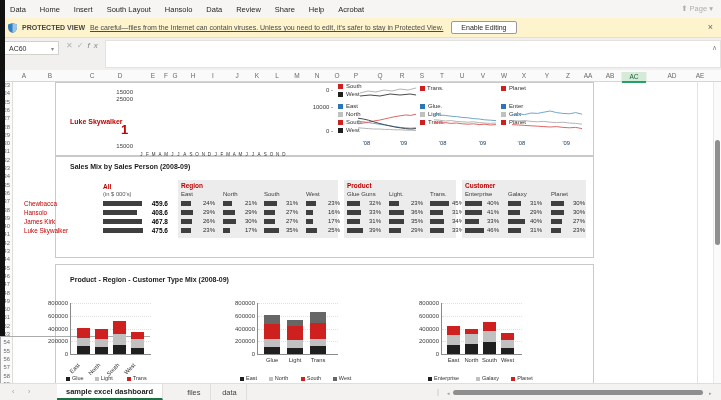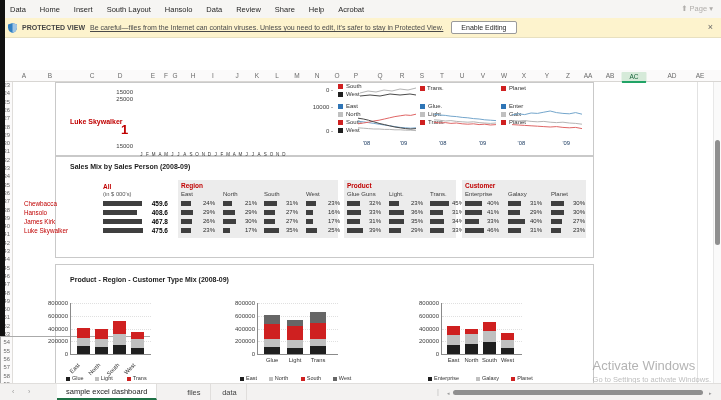--- a/index.html
+++ b/index.html
@@ -53,21 +53,21 @@
   .xlab { position:absolute; font-size:5.8px; color:#333; white-space:nowrap; }
   .watermark { position:absolute; right:10px; top:358px; text-align:left; color:#9a9a9a; opacity:.75; }
   .watermark .w1 { font-size:13px; }
   .watermark .w2 { font-size:7.5px; margin-top:2px; color:#a8a8a8; }
   
   .tabbar { position:absolute; left:0; top:383px; width:721px; height:17px; background:#f3f2f1;
             border-top:1px solid #e0dedc; font-size:7.5px; color:#444; }
   .navarr { position:absolute; top:4px; color:#9a9a9a; font-size:7px; }
   .stab { position:absolute; top:0; height:16px; display:flex; align-items:center; justify-content:center;
           padding:0 9px; background:#f3f2f1; color:#444; border-right:1px solid #e0dedc; }
-  .stab.active { background:#fff; border-bottom:2px solid #1e7145; color:#222; font-weight:normal; }
+  .stab.active { background:#fff; border-bottom:2px solid #1e7145; color:#222; font-weight:bold; }
   .addsheet { position:absolute; top:3px; color:#666; font-size:9px; }
   .hscroll { position:absolute; top:390px; height:5px; background:#8f8f8f; border-radius:3px; }
   .vscroll { position:absolute; right:0; top:82px; width:8px; height:303px; background:#fafafa; border-left:1px solid #e8e8e8; }
   .vthumb { position:absolute; right:1px; top:58px; width:5px; height:105px; background:#8f8f8f; border-radius:3px; }
   .paneline { position:absolute; left:697px; top:82px; width:1px; height:303px; background:#e2e2e2; }
   svg { position:absolute; overflow:visible; }
 </style>
 </head>
 <body>
 
@@ -91,20 +91,29 @@
     <svg class="shield" viewBox="0 0 10 11" style="position:static">
       <path d="M5 0 L10 1.5 V5 C10 8.5 7.5 10.3 5 11 C2.5 10.3 0 8.5 0 5 V1.5 Z" fill="#2f7fc3"></path>
       <path d="M5 0 L10 1.5 V5 C10 8.5 7.5 10.3 5 11 Z" fill="#9ec4e4"></path>
     </svg>
     <b>PROTECTED VIEW</b>
     <span class="protmsg">Be careful—files from the Internet can contain viruses. Unless you need to edit, it's safer to stay in Protected View.</span>
     <span class="enablebtn">Enable Editing</span>
   </div>
   <div class="protclose">×</div>
 
+  <div class="formularow">
+    <div class="namebox">
+      <span>AC60</span>
+      <span class="dd">▾</span>
+    </div>
+    <div class="fxbtns"><span>✕</span><span>✓</span><i>fx</i></div>
+    <div class="fbar"></div>
+    <div class="ribcollapse">∧</div>
+  </div>
 
   <div class="colheaders" id="colheaders">
       <span style="left: 24px;">A</span>
       <span style="left: 50px;">B</span>
       <span style="left: 92px;">C</span>
       <span style="left: 120px;">D</span>
       <span style="left: 153px;">E</span>
       <span style="left: 166px;">F</span>
       <span style="left: 175px;">G</span>
       <span style="left: 193px;">H</span>
@@ -505,24 +514,20 @@
       <div style="left:511.2px;top:377px;width:4px;height:4px;background:#cf2020;position:absolute"></div>
       <div style="left:517.2px;top:375px;font-size:5.5px;color:#333;position:absolute">Planet</div>
       <div style="left:407px;top:297px;width:120px;height:85px;position:absolute"></div>
     </div>
 
   <div class="vscroll">
       <div class="vthumb"></div>
     </div>
   <div class="paneline"></div>
 
-  <div class="watermark">
-    <div class="w1">Activate Windows</div>
-    <div class="w2">Go to Settings to activate Windows.</div>
-  </div>
 
   <div class="tabbar" id="tabbar">
     <span class="navarr" style="left:12px">‹</span>
     <span class="navarr" style="left:28px">›</span>
     <span class="addsheet" style="left:228px">+</span>
     <span style="position:absolute;left:437px;top:3px;color:#bbb">|</span>
     <span class="navarr" style="left:447px;font-size:5px;top:6px">◂</span>
     <span class="navarr" style="left:709px;font-size:5px;top:6px">▸</span>
   <span class="stab active" style="left: 57px;">sample excel dashboard</span>
       <span class="stab" style="left: 178.2px;">files</span>

